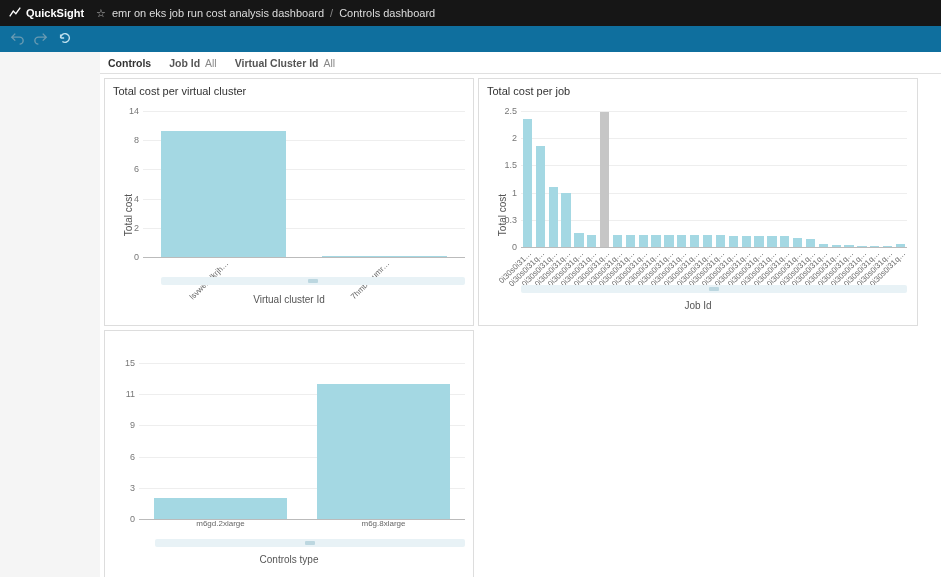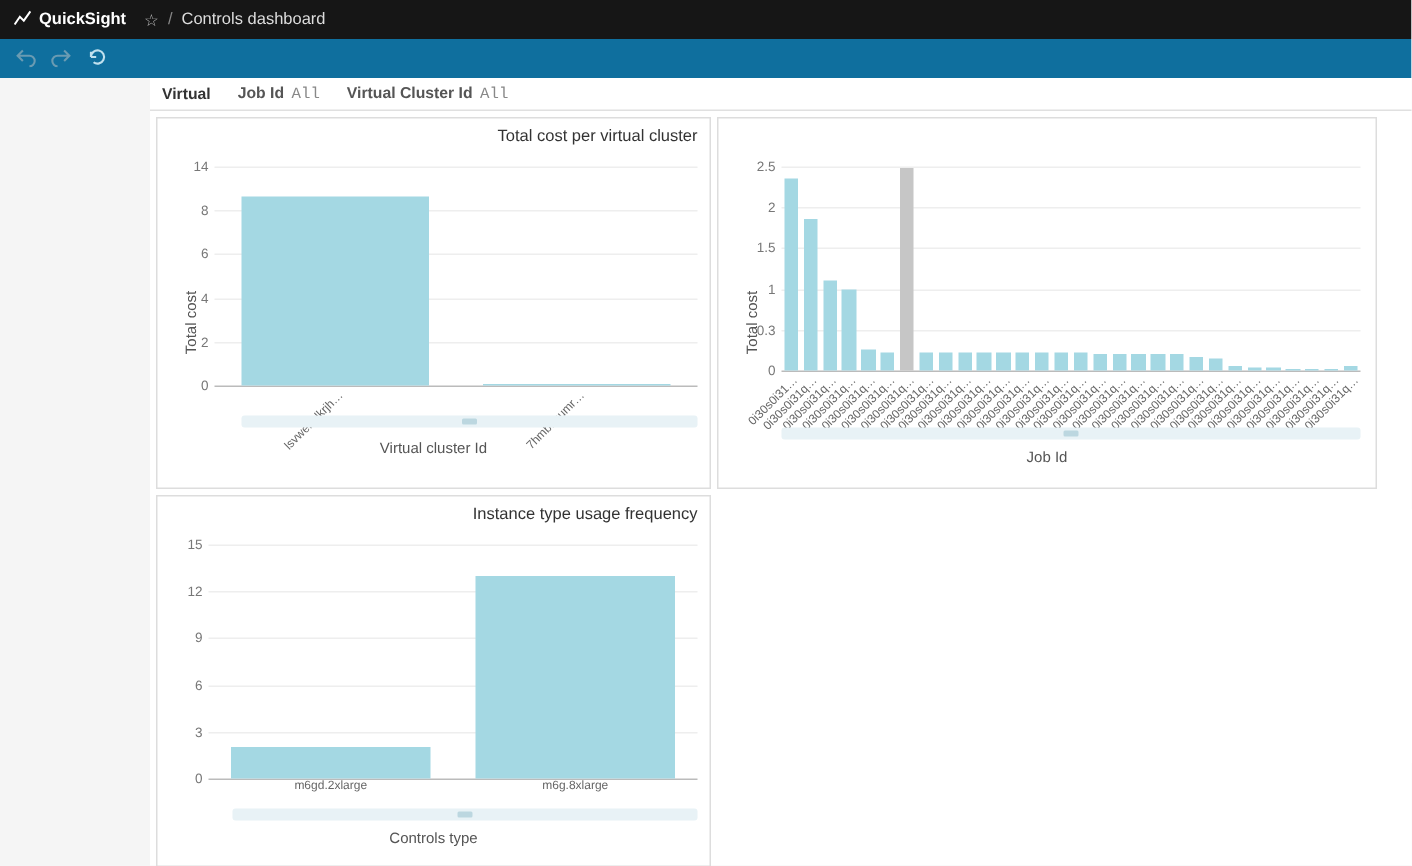--- a/index.html
+++ b/index.html
@@ -9,24 +9,24 @@
   .qs-logo svg { width: 14px; height: 14px; fill: #fff; }
   .crumb { display: flex; align-items: center; gap: 6px; color: #ddd; }
   .crumb .star { color: #bbb; }
   .crumb .sep { color: #888; }
   .actionbar { background: #0f6f9e; height: 26px; display: flex; align-items: center; padding: 0 10px; gap: 10px; }
   .actionbar svg { width: 14px; height: 14px; stroke: #bfe0ee; fill: none; stroke-width: 1.6; }
   .actionbar .disabled svg { stroke: #6a9bb2; }
   .canvas { position: absolute; top: 52px; left: 100px; right: 0; bottom: 0; background: #fff; }
   .controls { height: 22px; border-bottom: 1px solid #e0e0e0; display: flex; align-items: center; padding: 0 8px; font-size: 10.5px; color: #555; gap: 18px; }
   .controls .ctrl-label { font-weight: 600; color: #333; }
-  .controls .ctrl-val { color: #888; margin-left: 2px; font-family: Liberation Mono, monospace; }
+  .controls .ctrl-val { color: #888; margin-left: 2px; }
   .grid { position: absolute; top: 22px; left: 0; right: 0; bottom: 0; padding: 4px; }
   .tile { position: absolute; border: 1px solid #ddd; background: #fff; }
-  .tile-title { font-size: 11px; padding: 6px 8px; color: #333; text-align: right; }
+  .tile-title { font-size: 11px; padding: 6px 8px; color: #333; }
   .tile1 { left: 4px; top: 4px; width: 370px; height: 248px; }
   .tile2 { left: 378px; top: 4px; width: 440px; height: 248px; }
   .tile3 { left: 4px; top: 256px; width: 370px; height: 248px; }
   .chart-body { position: absolute; top: 26px; left: 0; right: 0; bottom: 0; }
   .plot { position: absolute; left: 38px; top: 6px; right: 8px; bottom: 68px; }
   .plot2 { position: absolute; left: 42px; top: 6px; right: 10px; bottom: 78px; }
   .plot3 { position: absolute; left: 34px; top: 6px; right: 8px; bottom: 58px; }
   .ylab { position: absolute; left: 2px; top: 50%; transform: translateY(-50%) rotate(-90deg); transform-origin: center; font-size: 10px; color: #555; white-space: nowrap; }
   .xlab { position: absolute; bottom: 2px; left: 50%; transform: translateX(-50%); font-size: 10px; color: #555; white-space: nowrap; }
   .xscroll { position: absolute; left: 38px; right: 8px; bottom: 18px; height: 8px; background: #e8f2f6; border-radius: 2px; }
@@ -46,40 +46,41 @@
   <div class="qs-logo">
     <span>
       <svg viewBox="0 0 16 16">
           <path d="M2 13 L6 7 L9 10 L14 3" stroke="#fff" stroke-width="1.5" fill="none"></path>
         </svg>
     </span>
     <span>QuickSight</span>
   </div>
   <div class="crumb">
     <span class="star">☆</span>
+    <span>emr on eks job run cost analysis dashboard</span>
     <span class="sep">/</span>
     <span>Controls dashboard</span>
   </div>
 </div>
 
 <div class="actionbar">
   <span class="disabled"><svg viewBox="0 0 16 16">
         <path d="M6 3 L2 7 L6 11 M2 7 H11 A4 4 0 0 1 11 15"></path>
       </svg></span>
   <span class="disabled"><svg viewBox="0 0 16 16">
         <path d="M10 3 L14 7 L10 11 M14 7 H5 A4 4 0 0 0 5 15"></path>
       </svg></span>
   <span><svg viewBox="0 0 16 16">
         <path d="M3 8 A5 5 0 1 1 5 12 M3 8 L3 4 M3 8 L7 8"></path>
       </svg></span>
 </div>
 
 <div class="canvas">
   <div class="controls">
-    <span class="ctrl-label">Virtual</span>
+    <span class="ctrl-label">Controls</span>
     <span>
       <b>Job Id</b>
       <span class="ctrl-val">All</span>
     </span>
     <span>
       <b>Virtual Cluster Id</b>
       <span class="ctrl-val">All</span>
     </span>
   </div>
 
@@ -106,20 +107,21 @@
             <div class="xt rot" style="left: 25%; margin-top: 2px; transform: rotate(-45deg) translateX(-100%);">lsvwenxlkrjh…</div>
             <div class="bar" style="left: 55.5%; width: 39%; height: 1%;"></div>
             <div class="xt rot" style="left: 75%; margin-top: 2px; transform: rotate(-45deg) translateX(-100%);">7hmb9humr…</div>
           </div>
         <div class="xscroll" style="left:56px; bottom:40px;"></div>
         <div class="xlab" style="bottom:20px;">Virtual cluster Id</div>
       </div>
     </div>
 
     <div class="tile tile2">
+      <div class="tile-title">Total cost per job</div>
       <div class="chart-body">
         <div class="ylab">Total cost</div>
         <div class="plot2" id="plot2">
             <div class="baseline" style="top: 100%;"></div>
             <div class="yt" style="top: 100%;">0</div>
             <div class="grid-line" style="top: 80%;"></div>
             <div class="yt" style="top: 80%;">0.3</div>
             <div class="grid-line" style="top: 60%;"></div>
             <div class="yt" style="top: 60%;">1</div>
             <div class="grid-line" style="top: 40%;"></div>
@@ -188,33 +190,32 @@
             <div class="xt rot" style="left: 95%; margin-top: 2px; transform: rotate(-45deg) translateX(-100%);">0i30s0i31q…</div>
             <div class="bar" style="left: 97.1333%; width: 2.4%; height: 2.4%;"></div>
             <div class="xt rot" style="left: 98.3333%; margin-top: 2px; transform: rotate(-45deg) translateX(-100%);">0i30s0i31q…</div>
           </div>
         <div class="xscroll" style="left:42px; right:10px; bottom:32px;"></div>
         <div class="xlab" style="bottom:14px;">Job Id</div>
       </div>
     </div>
 
     <div class="tile tile3">
-      <div class="tile-title">Instance type usage frequency</div>
       <div class="chart-body">
         <div class="plot3" id="plot3">
             <div class="baseline" style="top: 100%;"></div>
             <div class="yt" style="top: 100%;">0</div>
             <div class="grid-line" style="top: 80%;"></div>
             <div class="yt" style="top: 80%;">3</div>
             <div class="grid-line" style="top: 60%;"></div>
             <div class="yt" style="top: 60%;">6</div>
             <div class="grid-line" style="top: 40%;"></div>
             <div class="yt" style="top: 40%;">9</div>
             <div class="grid-line" style="top: 20%;"></div>
-            <div class="yt" style="top: 20%;">12</div>
+            <div class="yt" style="top: 20%;">11</div>
             <div class="grid-line" style="top: 0%;"></div>
             <div class="yt" style="top: 0%;">15</div>
             <div class="bar" style="left: 4.5%; width: 41%; height: 13.3333%;"></div>
             <div class="xt" style="left: 0%; width: 50%; text-align: center;">m6gd.2xlarge</div>
             <div class="bar" style="left: 54.5%; width: 41%; height: 86.6667%;"></div>
             <div class="xt" style="left: 50%; width: 50%; text-align: center;">m6g.8xlarge</div>
           </div>
         <div class="xscroll" style="left:50px; bottom:30px;"></div>
         <div class="xlab" style="bottom:12px;">Controls type</div>
       </div>

